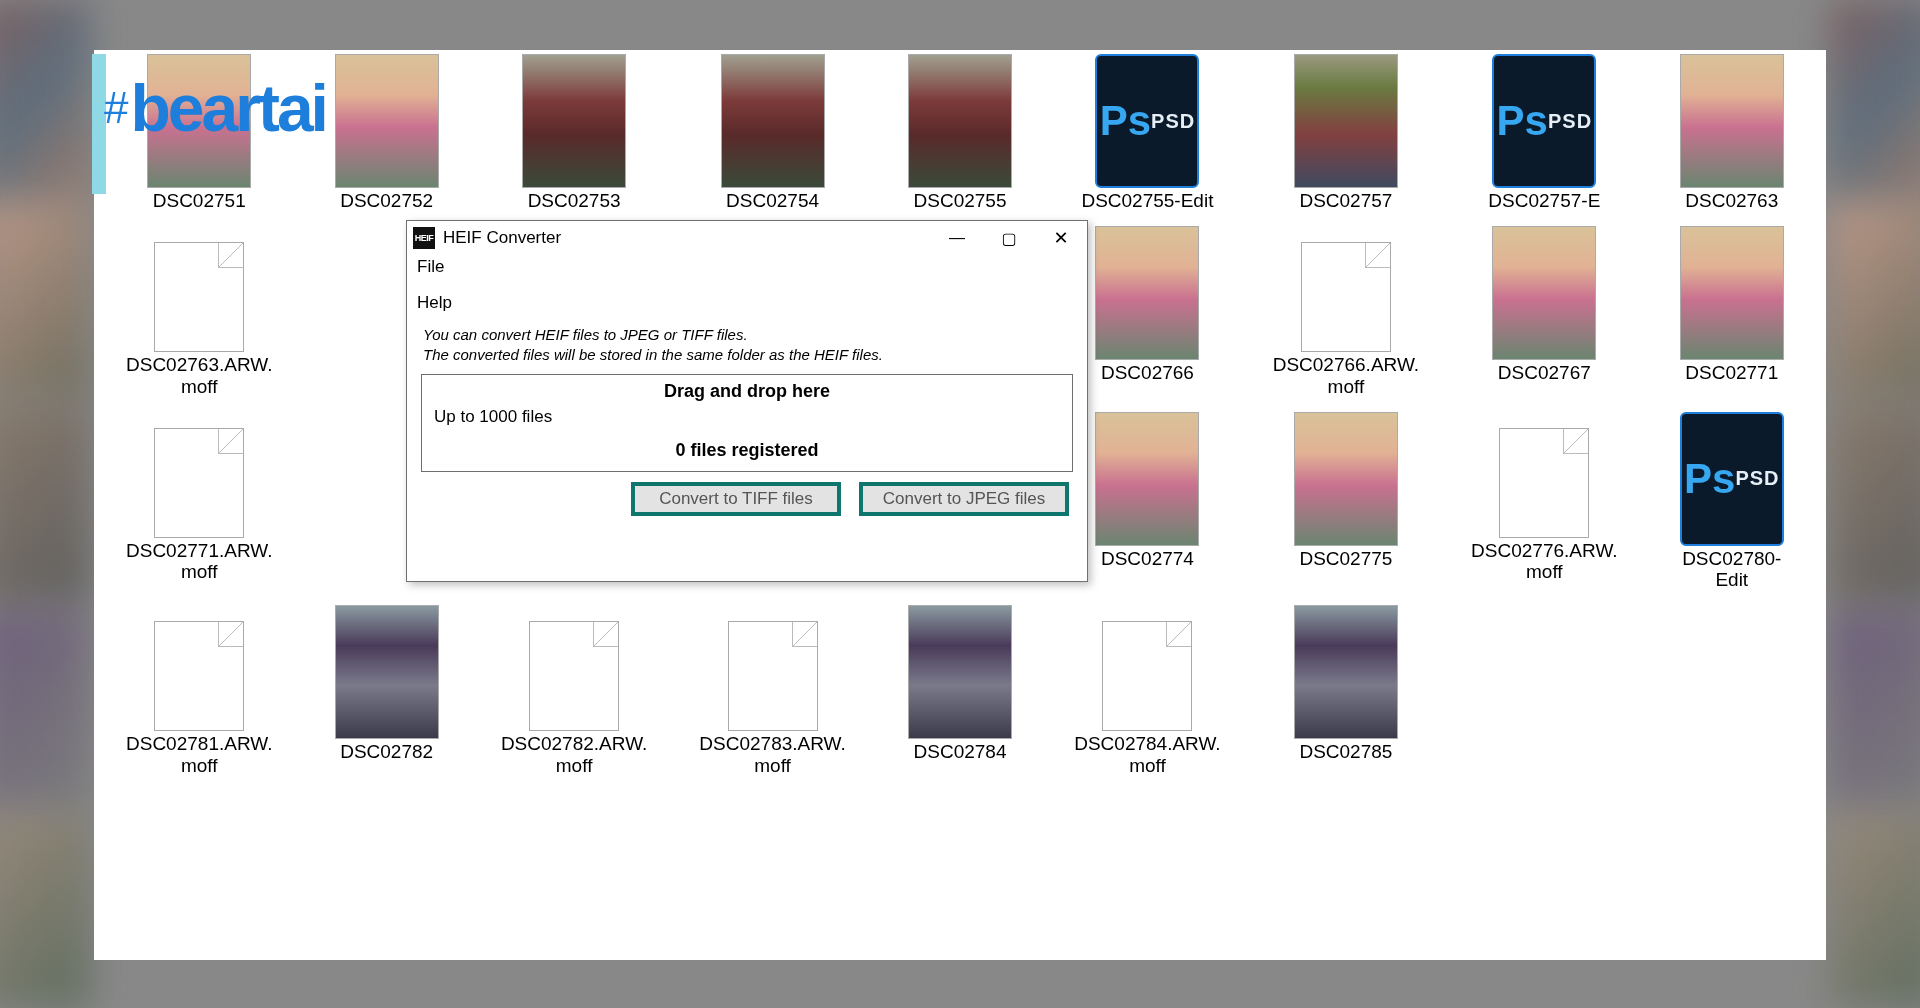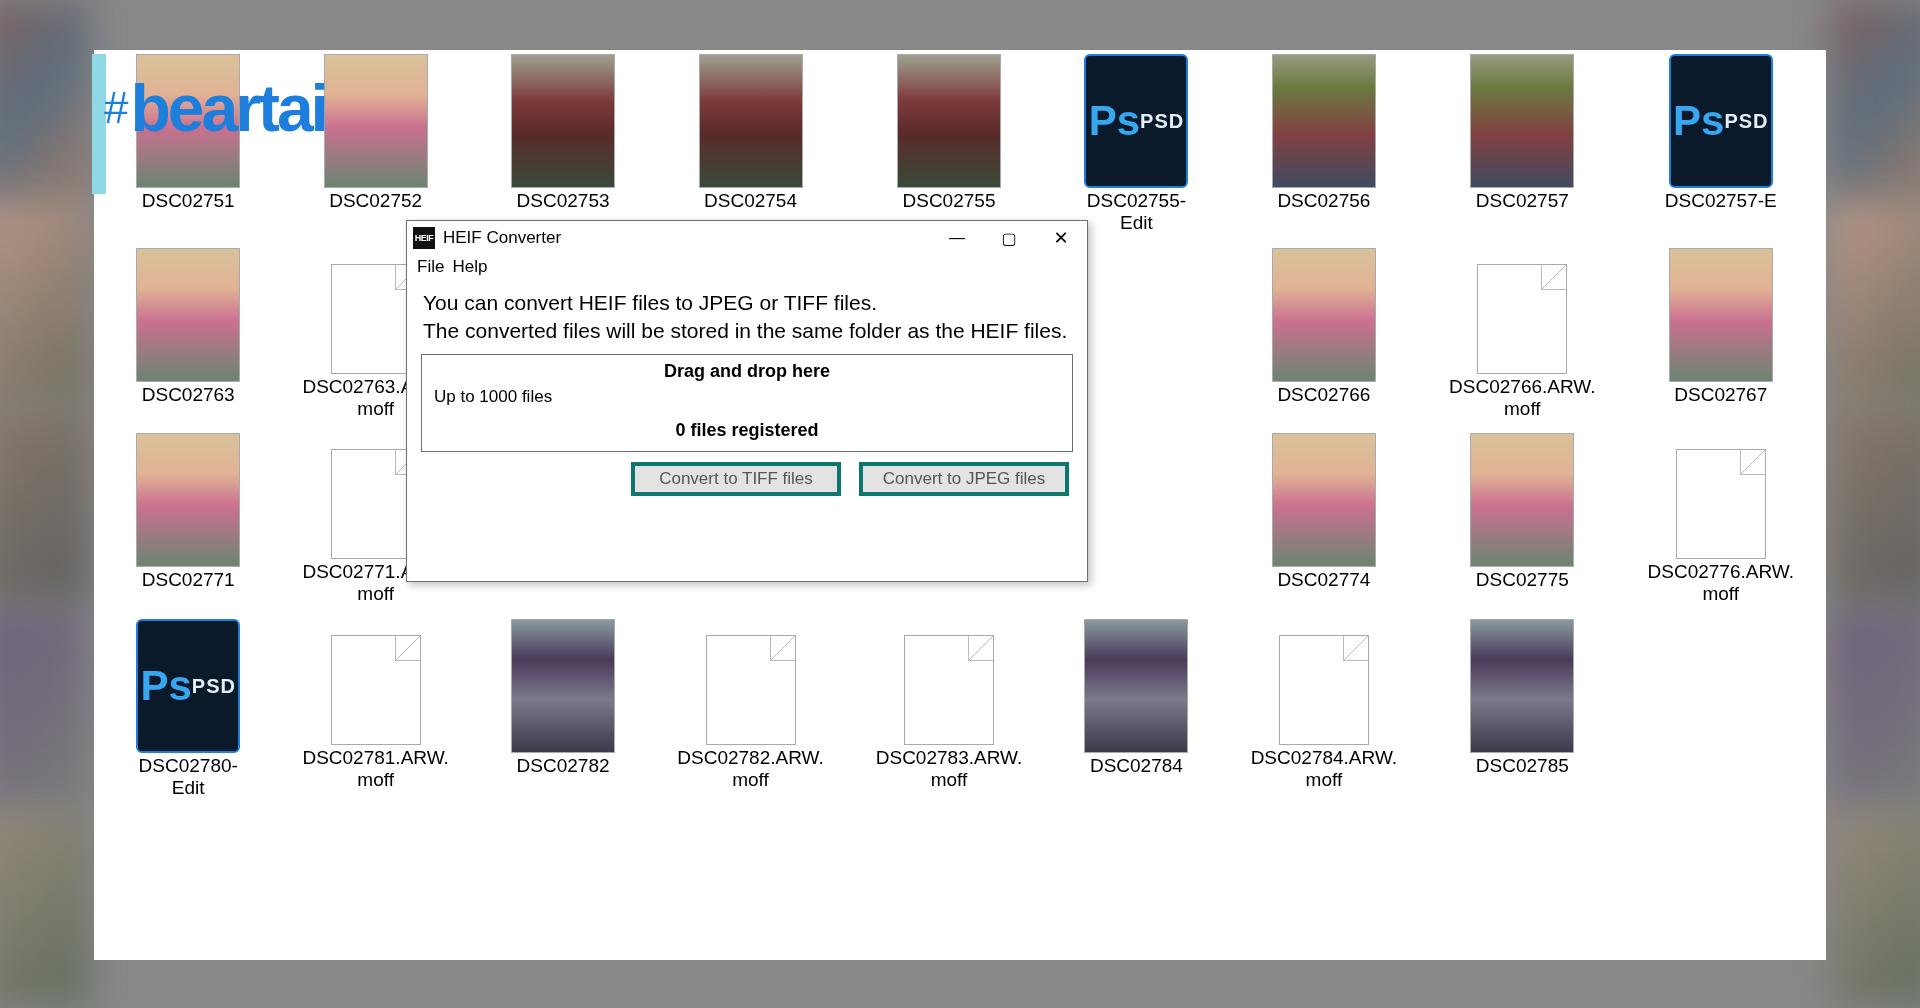--- a/index.html
+++ b/index.html
@@ -134,29 +134,31 @@
 }
 .title-bar .spacer { flex: 1; }
 .title-bar .win-btn {
   width: 52px; height: 30px;
   display:flex; align-items:center; justify-content:center;
   font-size: 16px;
   font-family: "Segoe UI Symbol", sans-serif;
 }
 .title-bar .win-btn.close { font-size:18px; }
 .menu-bar {
-  display:flex; gap: 8px;
+  display:flex; gap: 16px;
   padding: 2px 10px 6px 10px;
   font-size: 17px;
+  flex-direction: column;
 }
 .menu-bar span { cursor: default; }
 .instructions {
   padding: 6px 16px 8px 16px;
-  font-size: 21px;
+  font-size: 15px;
   line-height: 1.35;
+  font-style: italic;
 }
 .drop-zone {
   margin: 0 14px 8px 14px;
   border: 1px solid #6e6e6e;
   padding: 6px 12px 10px 12px;
 }
 .drop-zone .dz-title {
   font-weight: 700;
   text-align: center;
   font-size: 18px;
@@ -250,24 +252,20 @@
       <div class="thumb">
         <div class="icon photo2"></div>
         <div class="label">DSC02755</div>
       </div>
       <div class="thumb">
         <div class="icon psd">
           <div class="ps">Ps</div>
           <div class="psd-label">PSD</div>
         </div>
         <div class="label">DSC02755-Edit</div>
-      </div>
-      <div class="thumb">
-        <div class="icon photo3"></div>
-        <div class="label">DSC02756</div>
       </div>
       <div class="thumb">
         <div class="icon photo3"></div>
         <div class="label">DSC02757</div>
       </div>
       <div class="thumb">
         <div class="icon psd">
           <div class="ps">Ps</div>
           <div class="psd-label">PSD</div>
         </div>

